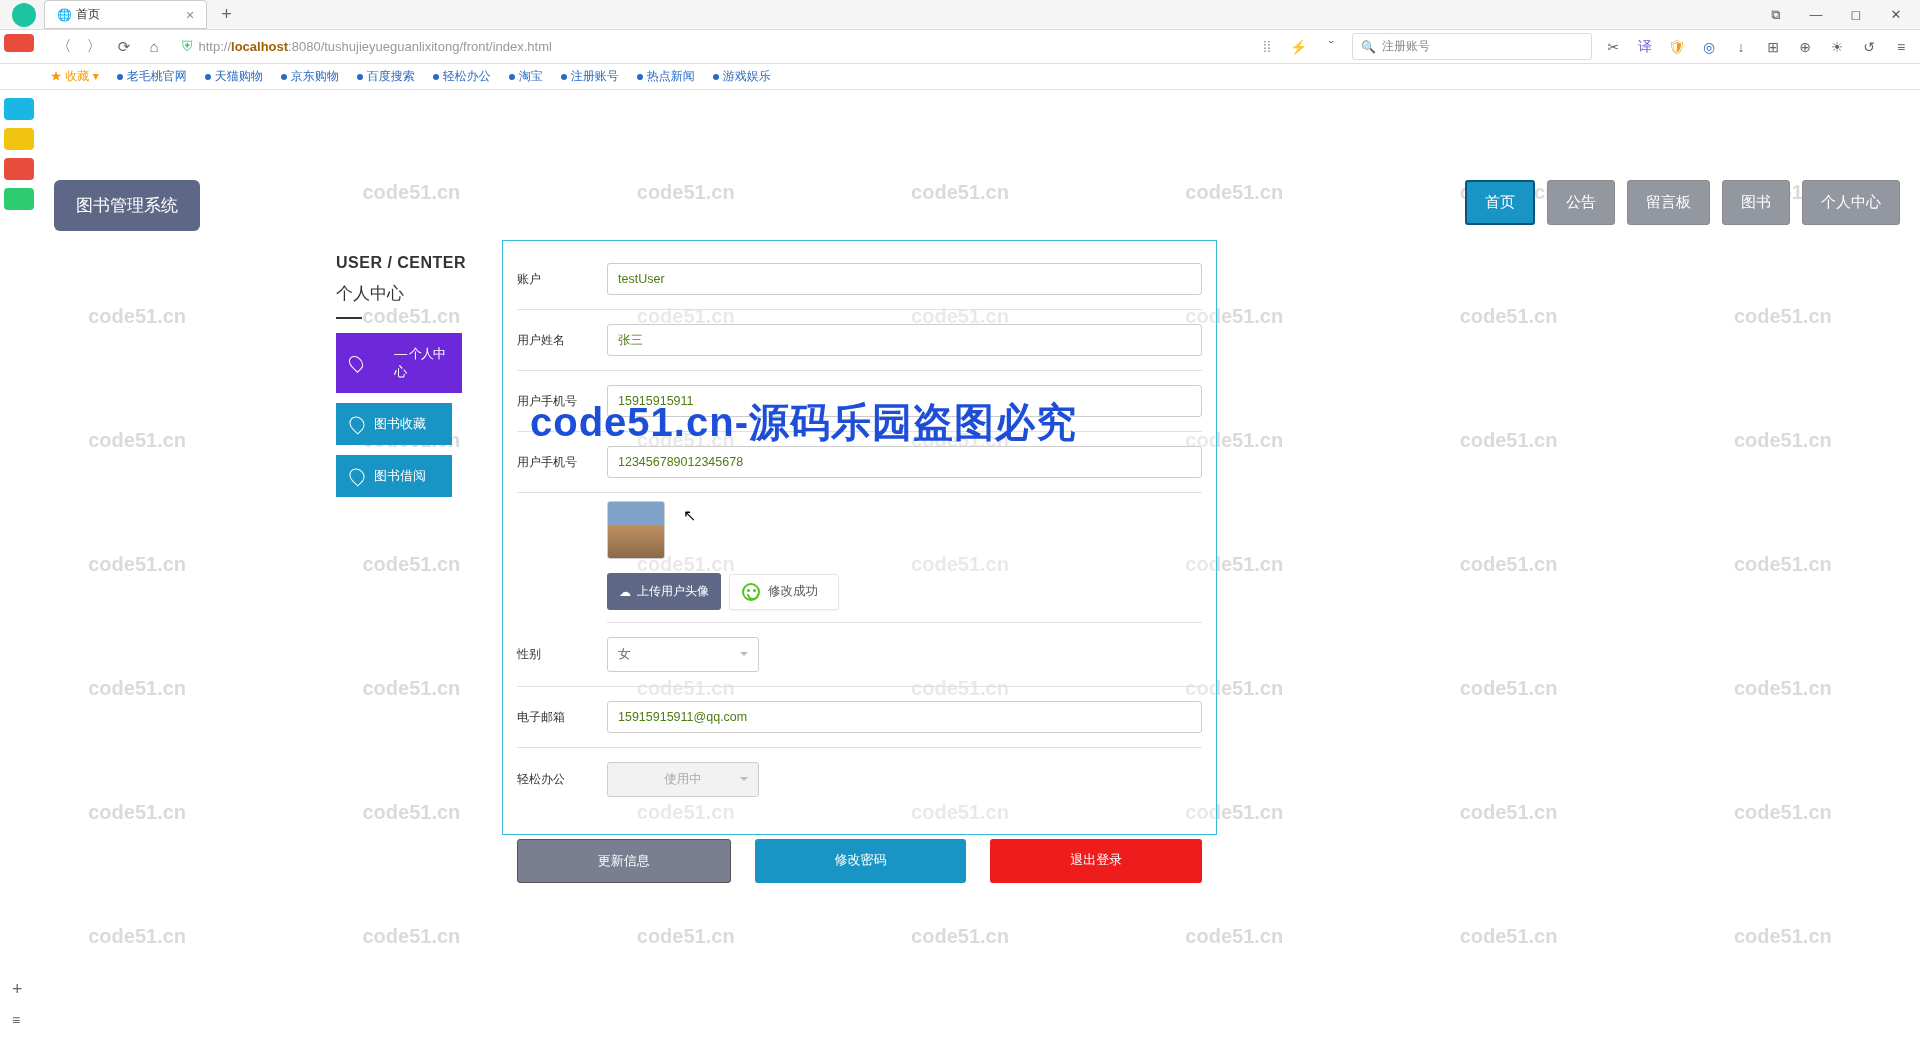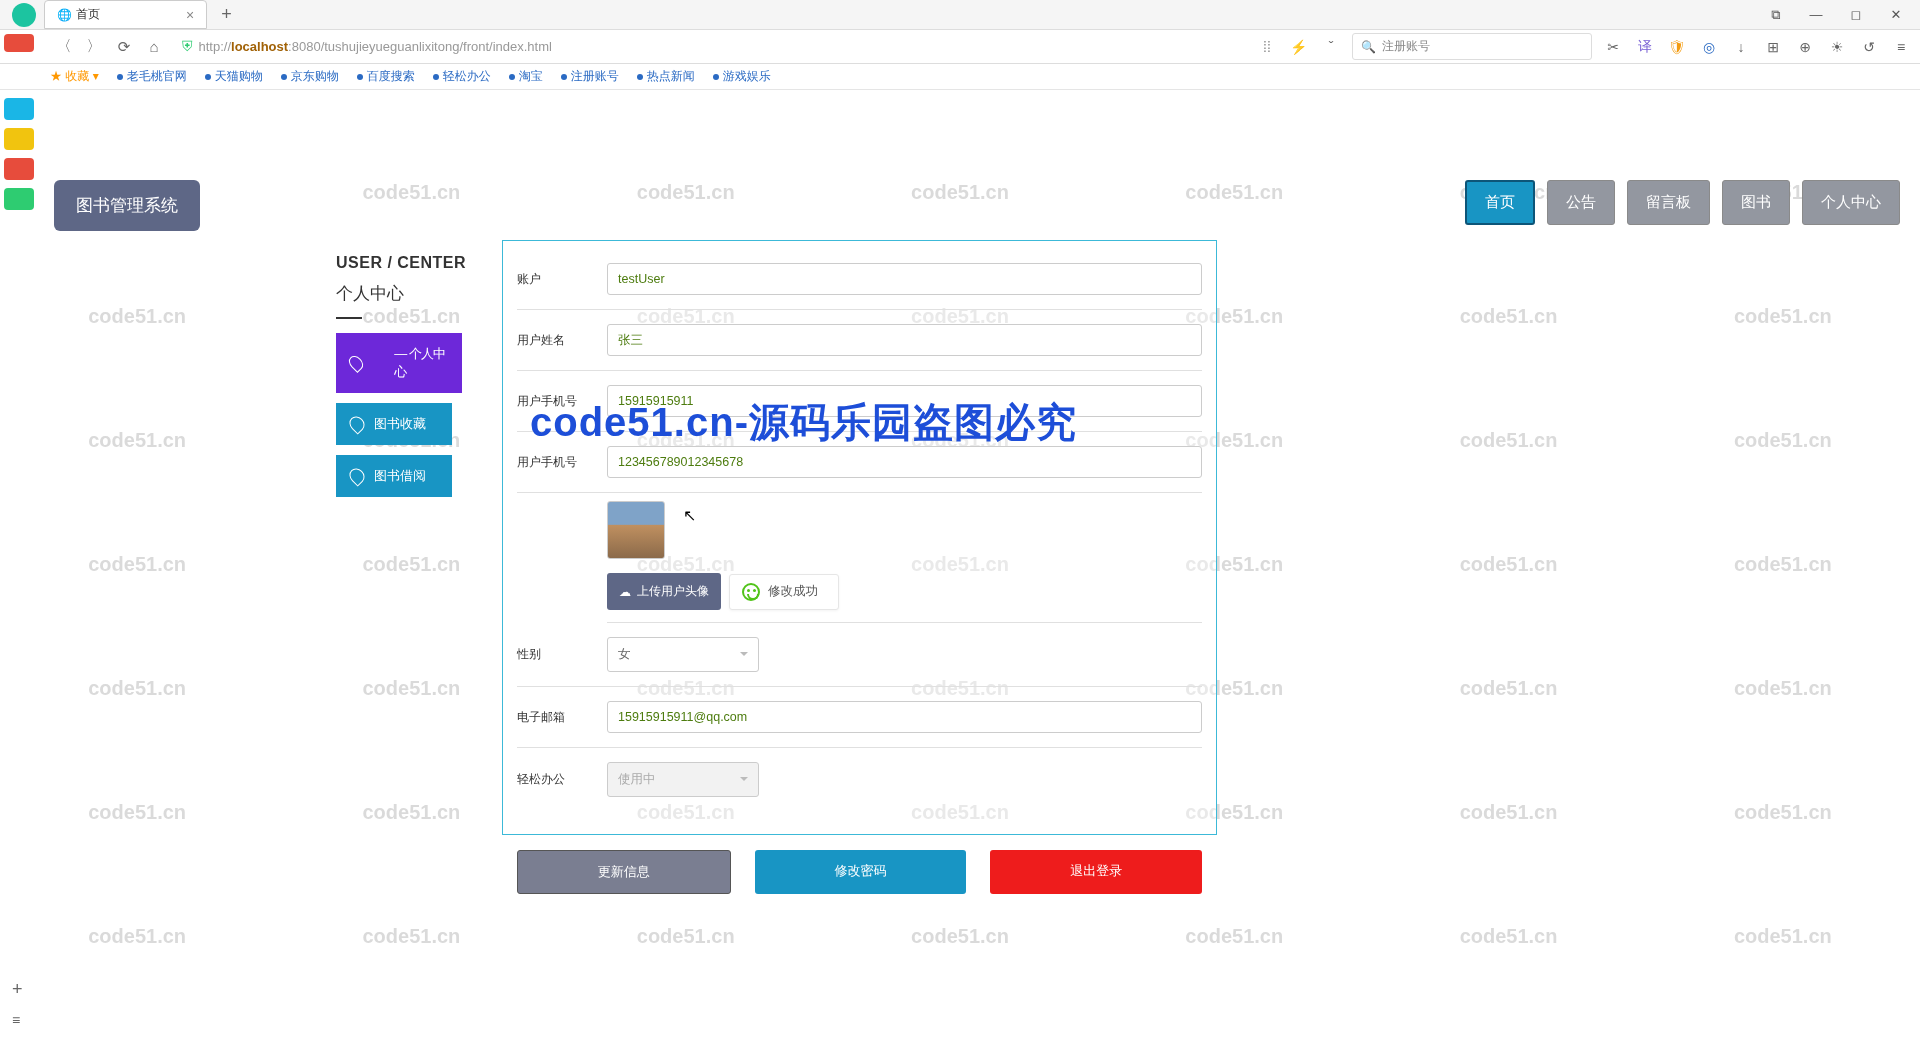--- a/index.html
+++ b/index.html
@@ -59,33 +59,33 @@
 .sidebar .s-item { background: #1895c4; color: #fff; font-size: 13px; padding: 12px 14px; margin-bottom: 10px; display: flex; align-items: center; gap: 10px; width: 116px; cursor: pointer; }
 .sidebar .s-item.active { background: #6d28d9; width: 126px; gap: 32px; }
 .sidebar .flame { width: 14px; height: 16px; display: inline-block; border: 1.5px solid #fff; border-radius: 50% 50% 50% 0; transform: rotate(-45deg); }
 .sidebar .dash { letter-spacing: -1px; }
 
 .form-row { display: flex; align-items: center; padding: 6px 0 14px 0; border-bottom: 1px solid #e0e0e0; margin-bottom: 8px; }
 .form-row.no-border { border-bottom: none; }
 .form-row .lbl { width: 90px; font-size: 12px; color: #333; }
 .form-row .inp { flex: 1; border: 1px solid #ccc; border-radius: 3px; padding: 8px 10px; font-size: 12.5px; color: #4d7c0f; }
 .form-row .sel { width: 152px; border: 1px solid #ccc; border-radius: 3px; padding: 8px 10px; font-size: 12.5px; color: #666; position: relative; }
-.form-row .sel.dis { background: #f2f2f2; color: #aaa; }
+.form-row .sel.dis { background: #f2f2f2; color: #aaa; text-align: center; }
 .form-row .sel::after { content: ""; position: absolute; right: 10px; top: 14px; border: 4px solid transparent; border-top-color: #bbb; }
 
 .avatar-block { display: flex; flex-direction: column; gap: 14px; margin-left: 90px; padding-bottom: 12px; border-bottom: 1px solid #e0e0e0; margin-bottom: 8px;}
 .avatar-img { width: 58px; height: 58px; border: 1px solid #ccc; border-radius: 3px; background: linear-gradient(#7fa3c8 40%, #c09060 41%, #8b6a4a); }
 .upload-row { display: flex; align-items: center; gap: 8px; }
 .upload-btn { background: #5e6786; color: #fff; border-radius: 3px; padding: 10px 12px; font-size: 12px; display: flex; align-items: center; gap: 6px; cursor: pointer; }
 .toast { border: 1px solid #e6e6e6; background: #fff; border-radius: 3px; padding: 8px 20px 8px 12px; font-size: 12.5px; color: #555; display: flex; align-items: center; gap: 8px; box-shadow: 0 1px 3px rgba(0,0,0,0.05);}
 .toast .smile { width: 18px; height: 18px; border: 2px solid #52c41a; border-radius: 50%; position: relative; }
 .toast .smile::before { content: ""; position: absolute; left: 3px; top: 4px; width: 3px; height: 3px; background: #52c41a; border-radius: 50%; box-shadow: 6px 0 #52c41a; }
 .toast .smile::after { content: ""; position: absolute; left: 3px; top: 9px; width: 8px; height: 4px; border: 2px solid #52c41a; border-top: none; border-radius: 0 0 8px 8px; }
 
-.btn-row { display: flex; gap: 24px; margin-top: 39px; }
+.btn-row { display: flex; gap: 24px; margin-top: 28px; }
 .btn-row .btn { flex: 1; text-align: center; padding: 12px 0; color: #fff; font-size: 13px; border-radius: 3px; cursor: pointer; }
 .btn.gray { background: #7a7e91; border: 1px solid #555; }
 .btn.blue { background: #1895c4; }
 .btn.red { background: #ee1c1c; }
 
 
 .bl-plus { position: absolute; left: 12px; bottom: 38px; color: #666; font-size: 18px; }
 .bl-menu { position: absolute; left: 12px; bottom: 10px; color: #666; font-size: 14px; }
 
 

